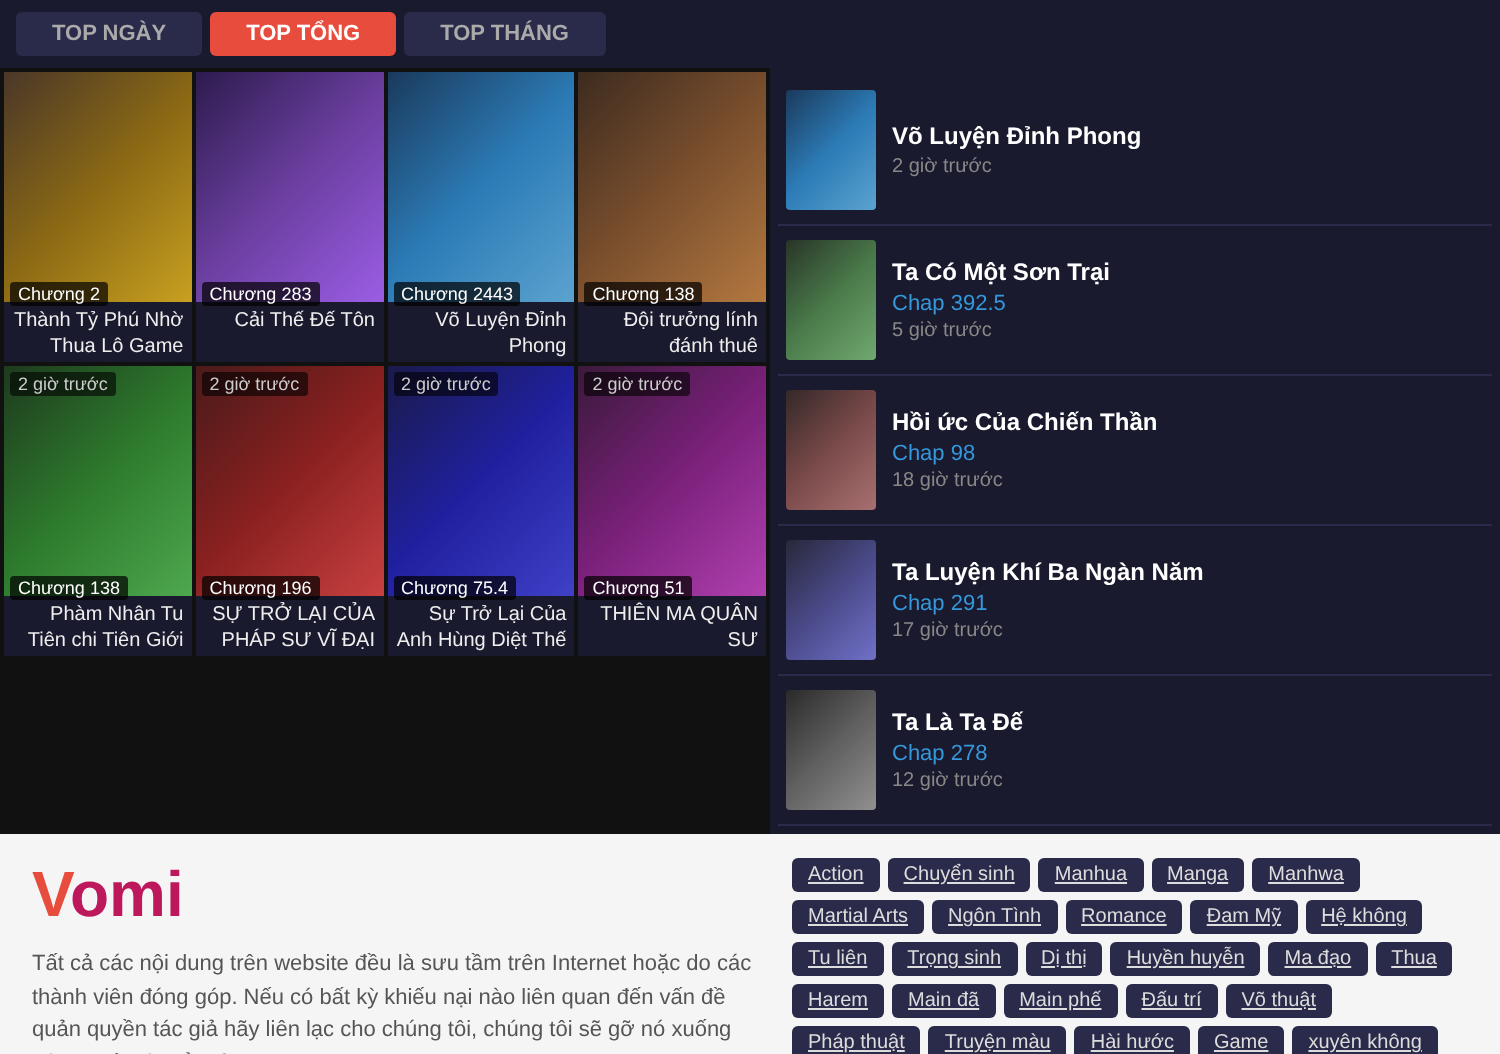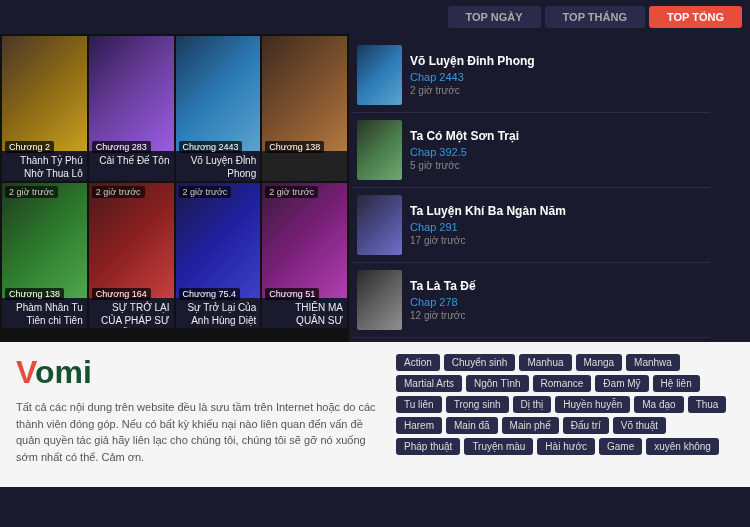--- a/index.html
+++ b/index.html
@@ -1,21 +1,20 @@
 <!DOCTYPE html>
 <html><head>
   <meta charset="utf-8">
   <style>
     * { margin: 0; padding: 0; box-sizing: border-box; }
     body { background: #1a1a2e; color: #fff; font-family: Arial, sans-serif; font-size: 12px; width: 750px; }
 
     
     .top-tabs {
       display: flex;
-      justify-content: flex-end;
       background: #1a1a2e;
       padding: 6px 8px;
       gap: 4px;
     }
     .top-tab {
       padding: 5px 18px;
       background: #2a2a4a;
       color: #aaa;
       border-radius: 3px;
       cursor: pointer;
@@ -29,21 +28,21 @@
     }
 
     
     .main-layout {
       display: flex;
       gap: 0;
     }
 
     
     .manga-grid-section {
-      width: 349px;
+      width: 385px;
       background: #111;
     }
 
     .manga-grid {
       display: grid;
       grid-template-columns: repeat(4, 1fr);
       gap: 2px;
       padding: 2px;
     }
 
@@ -145,21 +144,21 @@
       padding: 12px 16px;
     }
 
     .footer-logo {
       font-size: 32px;
       font-weight: bold;
       margin-bottom: 8px;
     }
 
     .logo-v { color: #e74c3c; }
-    .logo-rest { color: #14532d; }
+    .logo-rest { color: #be185d; }
 
     .footer-desc {
       font-size: 11px;
       color: #555;
       line-height: 1.5;
       margin-bottom: 10px;
       max-width: 360px;
     }
 
     .tags-grid {
@@ -168,20 +167,21 @@
       gap: 4px;
     }
 
     .tag {
       background: #2a2a4a;
       color: #ddd;
       padding: 3px 8px;
       border-radius: 3px;
       font-size: 10px;
       cursor: pointer;
+      text-decoration: underline;
     }
 
     
     .cover-1 { background: linear-gradient(135deg, #4a3728 0%, #8b6914 50%, #c8a020 100%); }
     .cover-2 { background: linear-gradient(135deg, #2d1b4e 0%, #6b3fa0 50%, #9b5de5 100%); }
     .cover-3 { background: linear-gradient(135deg, #1a3a5c 0%, #2c7bb6 50%, #5ba3d0 100%); }
     .cover-4 { background: linear-gradient(135deg, #3d2b1f 0%, #7a4f2d 50%, #b37840 100%); }
     .cover-5 { background: linear-gradient(135deg, #1e3a1e 0%, #2d7a2d 50%, #4ea84e 100%); }
     .cover-6 { background: linear-gradient(135deg, #4a1a1a 0%, #8b2020 50%, #c84040 100%); }
     .cover-7 { background: linear-gradient(135deg, #1a1a4a 0%, #2020a0 50%, #4040c8 100%); }
@@ -216,22 +216,22 @@
     }
     .footer-col-right {
       flex: 1;
     }
   </style>
 </head>
 <body>
 
 <div class="top-tabs">
   <div class="top-tab">TOP NGÀY</div>
+  <div class="top-tab active">TOP TỔNG</div>
   <div class="top-tab">TOP THÁNG</div>
-  <div class="top-tab active">TOP TỔNG</div>
 </div>
 
 <div class="main-layout">
 
   <div class="manga-grid-section">
     <div class="manga-grid" id="manga-grid-container">
     <div class="manga-card">
       <div class="manga-thumb-bg cover-1">
         <div class="manga-cover-img"></div>
       </div>
@@ -254,35 +254,36 @@
 
       <div class="chapter-badge">Chương 2443</div>
       <div class="manga-title">Võ Luyện Đỉnh Phong</div>
     </div>
         <div class="manga-card">
       <div class="manga-thumb-bg cover-4">
         <div class="manga-cover-img"></div>
       </div>
 
       <div class="chapter-badge">Chương 138</div>
+      <div class="manga-title">Đội trưởng lính đánh thuê</div>
     </div>
         <div class="manga-card">
       <div class="manga-thumb-bg cover-5">
         <div class="manga-cover-img"></div>
       </div>
       <div class="time-badge">2 giờ trước</div>
       <div class="chapter-badge">Chương 138</div>
       <div class="manga-title">Phàm Nhân Tu Tiên chi Tiên Giới thiên</div>
     </div>
         <div class="manga-card">
       <div class="manga-thumb-bg cover-6">
         <div class="manga-cover-img"></div>
       </div>
       <div class="time-badge">2 giờ trước</div>
-      <div class="chapter-badge">Chương 164</div>
+      <div class="chapter-badge">Chương 196</div>
       <div class="manga-title">SỰ TRỞ LẠI CỦA PHÁP SƯ VĨ ĐẠI SAU</div>
     </div>
         <div class="manga-card">
       <div class="manga-thumb-bg cover-7">
         <div class="manga-cover-img"></div>
       </div>
       <div class="time-badge">2 giờ trước</div>
       <div class="chapter-badge">Chương 75.4</div>
       <div class="manga-title">Sự Trở Lại Của Anh Hùng Diệt Thế</div>
     </div>
@@ -297,32 +298,41 @@
       </div>
   </div>
 
   <div class="sidebar" id="sidebar-container">
   <div class="sidebar-item">
     <div class="sidebar-thumb">
       <div class="sidebar-cover-img cover-3"></div>
     </div>
     <div class="sidebar-info">
       <div class="sidebar-manga-title">Võ Luyện Đỉnh Phong</div>
-      <div class="sidebar-chap">Chap 2443</div>
       <div class="sidebar-time">2 giờ trước</div>
     </div>
   </div>
       <div class="sidebar-item">
     <div class="sidebar-thumb">
       <div class="sidebar-cover-img cover-9"></div>
     </div>
     <div class="sidebar-info">
       <div class="sidebar-manga-title">Ta Có Một Sơn Trại</div>
       <div class="sidebar-chap">Chap 392.5</div>
       <div class="sidebar-time">5 giờ trước</div>
+    </div>
+  </div>
+      <div class="sidebar-item">
+    <div class="sidebar-thumb">
+      <div class="sidebar-cover-img cover-10"></div>
+    </div>
+    <div class="sidebar-info">
+      <div class="sidebar-manga-title">Hồi ức Của Chiến Thần</div>
+      <div class="sidebar-chap">Chap 98</div>
+      <div class="sidebar-time">18 giờ trước</div>
     </div>
   </div>
       <div class="sidebar-item">
     <div class="sidebar-thumb">
       <div class="sidebar-cover-img cover-11"></div>
     </div>
     <div class="sidebar-info">
       <div class="sidebar-manga-title">Ta Luyện Khí Ba Ngàn Năm</div>
       <div class="sidebar-chap">Chap 291</div>
       <div class="sidebar-time">17 giờ trước</div>
@@ -354,21 +364,21 @@
       <div class="tags-grid" id="tags-container">
       <div class="tag">Action</div>
           <div class="tag">Chuyển sinh</div>
           <div class="tag">Manhua</div>
           <div class="tag">Manga</div>
           <div class="tag">Manhwa</div>
           <div class="tag">Martial Arts</div>
           <div class="tag">Ngôn Tình</div>
           <div class="tag">Romance</div>
           <div class="tag">Đam Mỹ</div>
-          <div class="tag">Hệ liên</div>
+          <div class="tag">Hệ không</div>
           <div class="tag">Tu liên</div>
           <div class="tag">Trọng sinh</div>
           <div class="tag">Dị thị</div>
           <div class="tag">Huyền huyễn</div>
           <div class="tag">Ma đạo</div>
           <div class="tag">Thua</div>
           <div class="tag">Harem</div>
           <div class="tag">Main đã</div>
           <div class="tag">Main phế</div>
           <div class="tag">Đấu trí</div>

